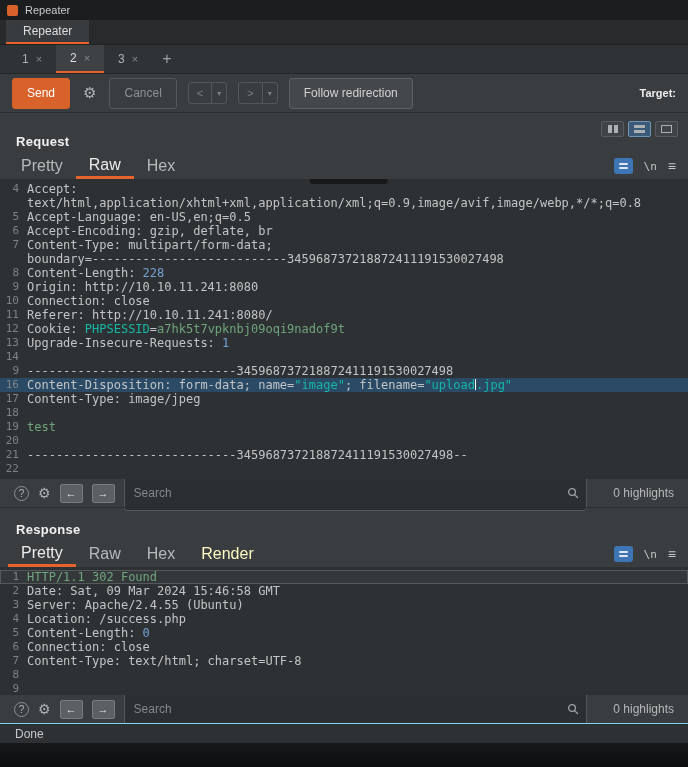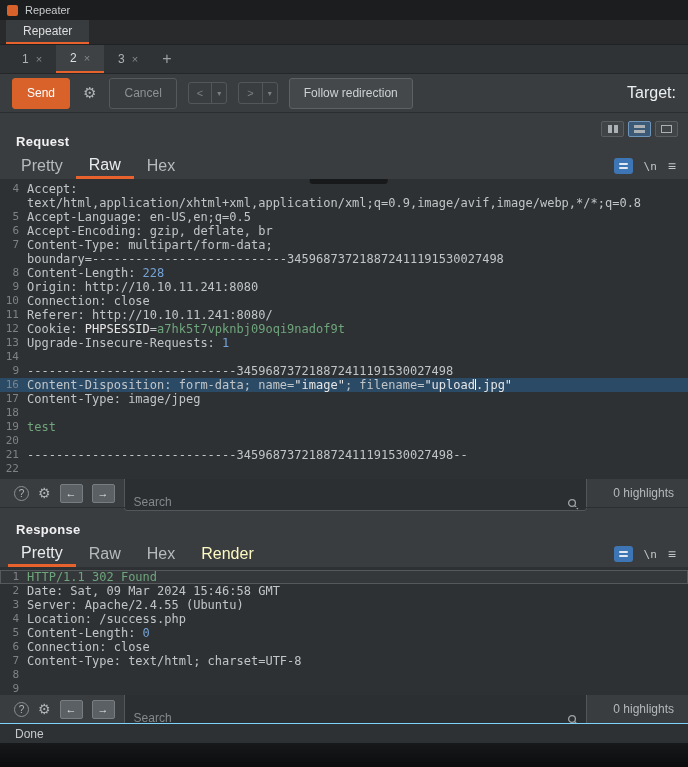--- a/index.html
+++ b/index.html
@@ -31,21 +31,21 @@
   
   .toolbar { height:39px; border-bottom:1px solid #2b2d2f; display:flex; align-items:center; padding:0 12px; gap:11px; flex:none; }
   .btn { height:31px; display:inline-flex; align-items:center; justify-content:center; border-radius:3px; font-size:12px; padding:12px 14px; }
   .send { background:#d9622b; border:1px solid #d9622b; color:#fff; }
   .gearbtn { color:#aeb2b5; font-size:15px; padding:0 2px; background:none; border:none; }
   .cancel { background:#3a3d3f; border:1px solid #56595c; color:#8d9194; }
   .split { display:inline-flex; border:1px solid #54575a; border-radius:3px; height:22px; overflow:hidden; }
   .split .half { padding:0 8px; display:flex; align-items:center; color:#7c8083; font-size:11px; }
   .split .half.dd { border-left:1px solid #54575a; font-size:8px; padding:0 5px; }
   .follow { background:#45484b; border:1px solid #5d6164; color:#cfd1d3; }
-  .target { margin-left:auto; font-weight:normal; color:#eceeef; font-size:16px;text-align:right; }
+  .target { margin-left:auto; font-weight:bold; color:#eceeef; font-size:11px;text-align:right; }
 
   
   .sec-head { position:relative; flex:none; }
   .sec-head.req { height:40px; }
   .sec-head.resp { height:34px; border-top:1px solid #2c2e30; }
   .sec-title { position:absolute; left:16px; bottom:4px; font-weight:bold; font-size:13px; color:#f0f1f2; letter-spacing:.3px; }
   .layoutbtns { position:absolute; right:10px; top:8px; display:flex; gap:4px; }
   .lb { width:23px; height:16px; border:1px solid #595d60; background:#414447; border-radius:2px; display:flex; align-items:center; justify-content:center; gap:2px; }
   .lb.rows { flex-direction:column; }
   .lb.sel { background:#3a5a78; border-color:#6e95b8; }
@@ -67,29 +67,29 @@
   
   .editor { background:#2e3133; position:relative; overflow:hidden; padding-top:3px; flex:none; }
   #req-editor { height:300px; }
   #resp-editor { height:128px; }
   .handle { position:absolute; top:0; left:50%; transform:translateX(-44%); width:78px; height:5px; background:#17191a; border-radius:0 0 3px 3px; }
   .code-row { display:flex; height:14px; line-height:14px; font-family:"DejaVu Sans Mono", monospace; font-size:12px; white-space:pre; }
   .code-row.sel { background:#2a4a66; }
   .code-row.focus { background:#34383b; box-shadow:inset 0 0 0 1px #55595c; }
   .gut { width:27px; flex:none; text-align:right; padding-right:8px; color:#7e8286; font-size:11px; }
   .code { color:#c2c5c7; }
-  .t { color:#c2c5c7; } .b { color:#e5e5e5;margin-top:32px; } .n { color:#74a2d4; } .g { color:#6fa47c; }
+  .t { color:#c2c5c7; } .b { color:#14b8a6;margin-top:32px; } .n { color:#74a2d4; } .g { color:#6fa47c; }
   .caret { display:inline-block; width:1px; height:11px; background:#ffffff; vertical-align:-1px; }
 
   
   .searchbar { height:28px; display:flex; align-items:center; gap:9px; padding:0 14px; flex:none; }
   .qicon { width:15px; height:15px; border-radius:50%; border:1px solid #8b8f92; color:#b4b8ba; font-size:10px; display:flex; align-items:center; justify-content:center; flex:none; }
   .gear2 { color:#aeb2b5; font-size:14px; flex:none; }
   .navbtn { width:23px; height:19px; background:#5a6064; border:1px solid #787d81; border-radius:2px; color:#e6e8e9; font-size:11px; display:flex; align-items:center; justify-content:center; flex:none; }
-  .searchfield { flex:1; height:36px; background:#2c2f31; border:1px solid #53575a; border-radius:3px; display:flex; align-items:flex-end; padding:0 7px; }
+  .searchfield { flex:1; height:36px; background:#2c2f31; border:1px solid #53575a; border-radius:3px; display:flex; align-items:center; padding:0 7px; }
   .searchfield input { flex:1; background:transparent; border:none; outline:none; color:#c6c9cb; font-size:12px; font-family:"Liberation Sans", sans-serif; min-width:0; }
   .searchfield input::placeholder { color:#84888b; }
   .mag { flex:none; margin-left:5px; display:flex; }
   .hl-count { color:#b6b9bb; font-size:12px; width:78px; text-align:right; flex:none; }
 
   
   .statusbar { height:20px; background:#2e3134; border-top:1px solid #7dd3fc; display:flex; align-items:center; padding:0 15px; color:#c6c9cb; font-size:12px; flex:none; }
   .bottom { flex:1; background:linear-gradient(#17181a, #0b0c0d); }
 </style>
 </head>

